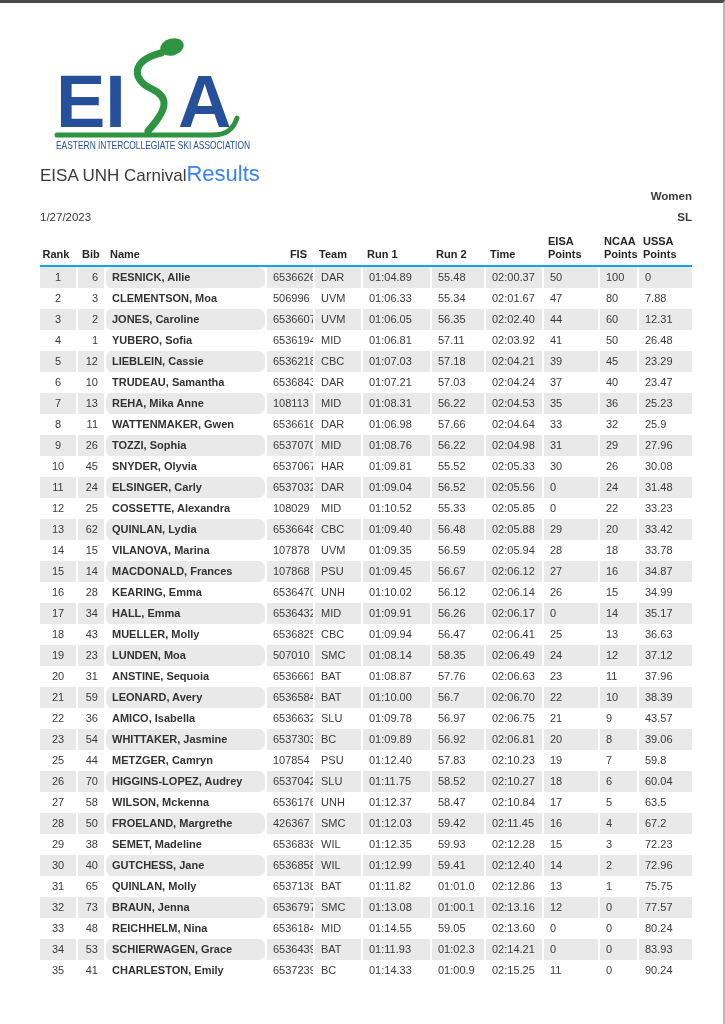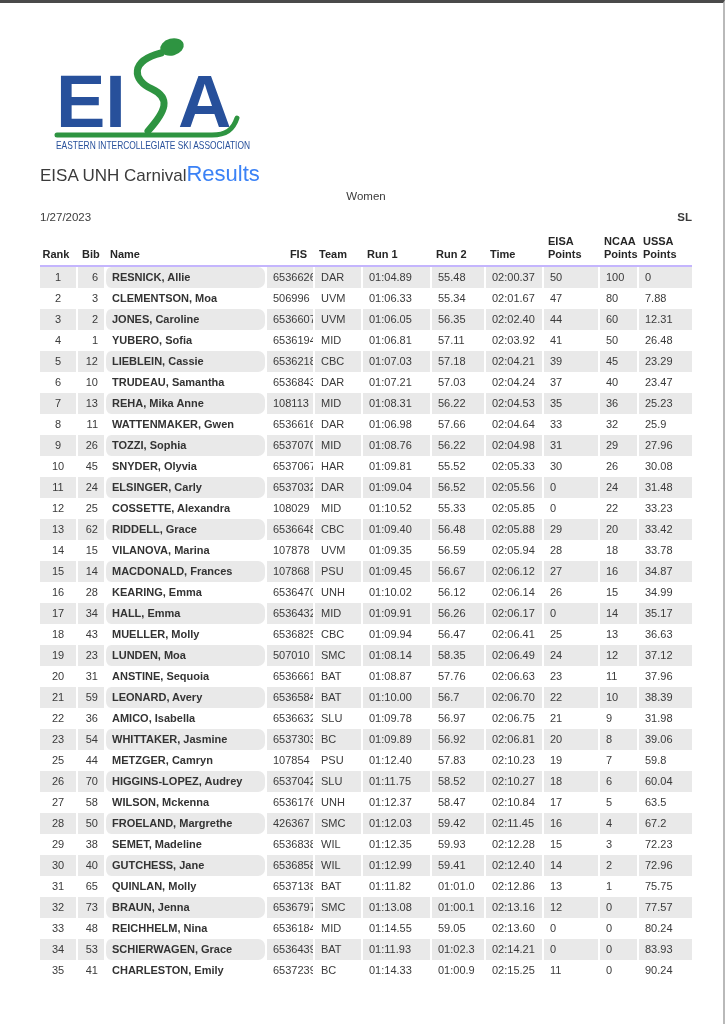--- a/index.html
+++ b/index.html
@@ -14,35 +14,35 @@
     overflow:hidden;
   }
   .content { padding:30px 31px 0 40px; }
 
   .logo-wrap { margin-left:14px; margin-top:2px; height:122px; }
 
   .title-row { display:flex; justify-content:flex-start; align-items:baseline; margin-top:4px; }
   .page-title { font-size:17px; color:#3b3b3b; }
   .results-label { font-size:22px; color:#3b82f6; }
 
-  .gender-row { text-align:center; margin-top:3px; font-size:11.5px; font-weight:normal; color:#3b3b3b; }
+  .gender-row { text-align:right; margin-top:3px; font-size:11.5px; font-weight:bold; color:#3b3b3b; }
   .meta-row { display:flex; justify-content:space-between; margin-top:9px; font-size:11.5px;align-items:flex-end; }
   .date-label { color:#3b3b3b; }
   .discipline-label { font-weight:bold; color:#3b3b3b;margin-left:42px; }
 
   table.results { border-collapse:separate; border-spacing:0; table-layout:fixed; width:652px; margin-top:12px; font-size:11px; }
   col.col-rank{width:36px} col.col-bib{width:28px} col.col-name{width:161px}
   col.col-fis{width:48px} col.col-team{width:48px} col.col-run1{width:69px}
   col.col-run2{width:54px} col.col-time{width:58px} col.col-eisa{width:56px}
   col.col-ncaa{width:39px} col.col-ussa{width:55px}
 
   thead th {
     font-size:11px; font-weight:bold; color:#262626;
     vertical-align:bottom; padding:0 6px 4px 6px;
-    border-bottom:2px solid #c4b5fd;
+    border-bottom:2px solid #0ea5e9;
     white-space:pre-line; line-height:13px;
   }
   thead th.col-rank { text-align:center; padding-left:2px; }
 
   tbody td {
     height:21px; padding:0 6px; line-height:13px;
     color:#3a3a3a; white-space:nowrap; overflow:hidden;
     border-left:2px solid #ffffff;
   }
   tbody td:first-child { border-left:none; }
@@ -264,21 +264,21 @@
           <td class="col-run1 al-left">01:10.52</td>
           <td class="col-run2 al-left">55.33</td>
           <td class="col-time al-left">02:05.85</td>
           <td class="col-eisa al-left">0</td>
           <td class="col-ncaa al-left">22</td>
           <td class="col-ussa al-left">33.23</td>
         </tr>
         <tr>
           <td class="col-rank al-center">13</td>
           <td class="col-bib al-right">62</td>
-          <td class="col-name al-left">RIDDELL, Grace</td>
+          <td class="col-name al-left">QUINLAN, Lydia</td>
           <td class="col-fis al-right">6536648</td>
           <td class="col-team al-left">CBC</td>
           <td class="col-run1 al-left">01:09.40</td>
           <td class="col-run2 al-left">56.48</td>
           <td class="col-time al-left">02:05.88</td>
           <td class="col-eisa al-left">29</td>
           <td class="col-ncaa al-left">20</td>
           <td class="col-ussa al-left">33.42</td>
         </tr>
         <tr>
@@ -389,21 +389,21 @@
           <td class="col-rank al-center">22</td>
           <td class="col-bib al-right">36</td>
           <td class="col-name al-left">AMICO, Isabella</td>
           <td class="col-fis al-right">6536632</td>
           <td class="col-team al-left">SLU</td>
           <td class="col-run1 al-left">01:09.78</td>
           <td class="col-run2 al-left">56.97</td>
           <td class="col-time al-left">02:06.75</td>
           <td class="col-eisa al-left">21</td>
           <td class="col-ncaa al-left">9</td>
-          <td class="col-ussa al-left">31.98</td>
+          <td class="col-ussa al-left">43.57</td>
         </tr>
         <tr>
           <td class="col-rank al-center">23</td>
           <td class="col-bib al-right">54</td>
           <td class="col-name al-left">WHITTAKER, Jasmine</td>
           <td class="col-fis al-right">6537303</td>
           <td class="col-team al-left">BC</td>
           <td class="col-run1 al-left">01:09.89</td>
           <td class="col-run2 al-left">56.92</td>
           <td class="col-time al-left">02:06.81</td>

